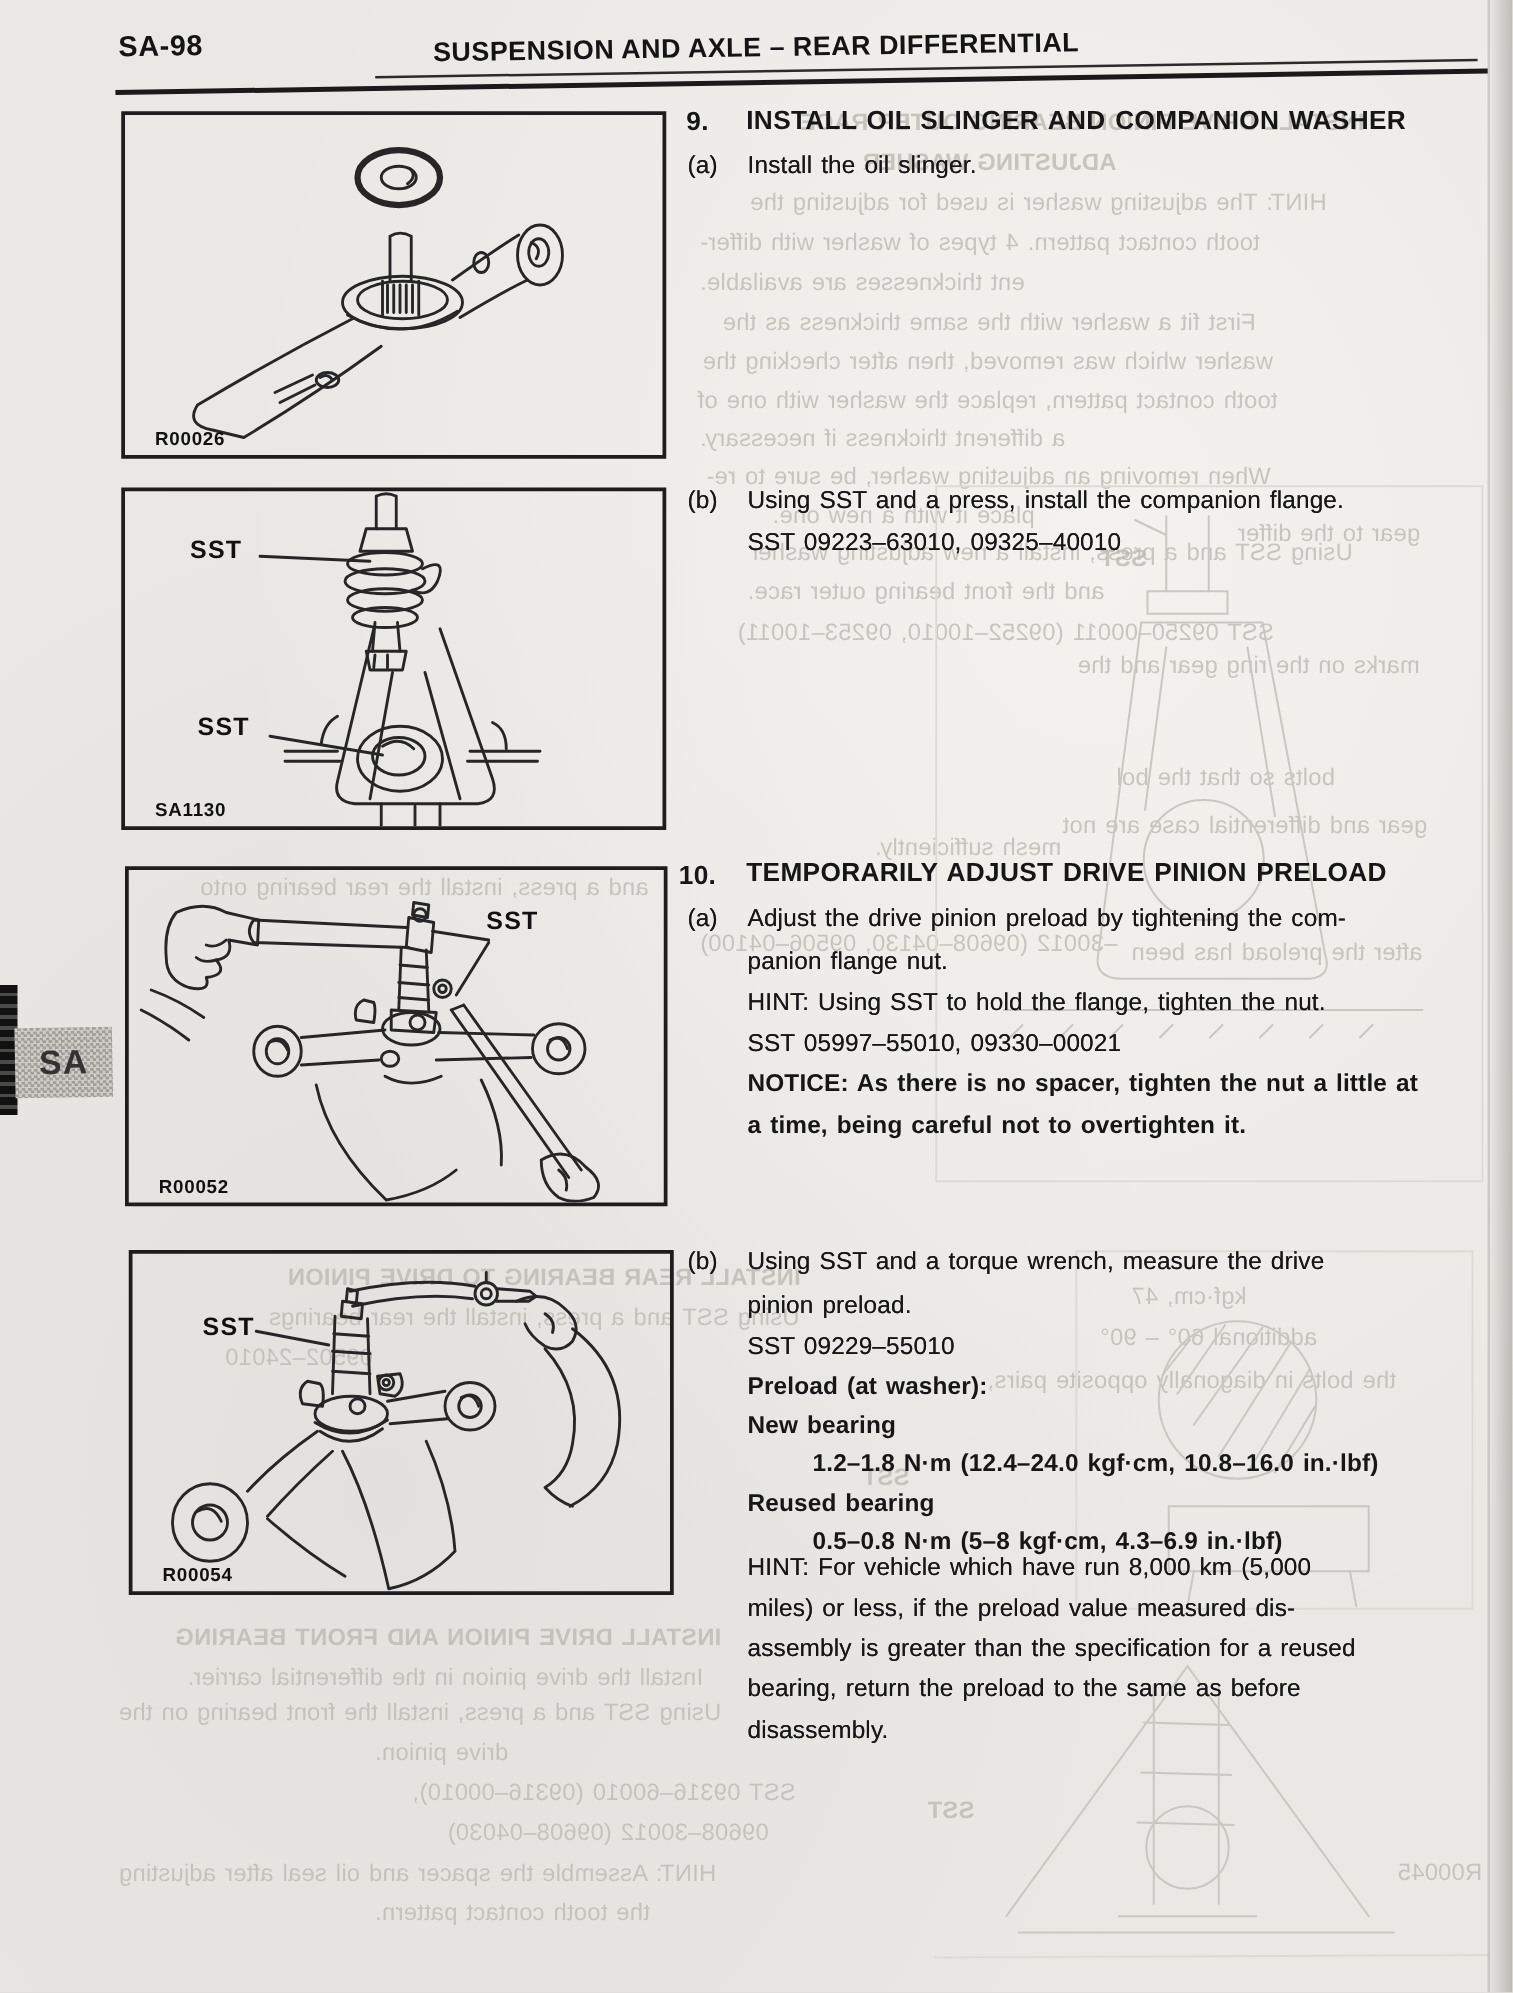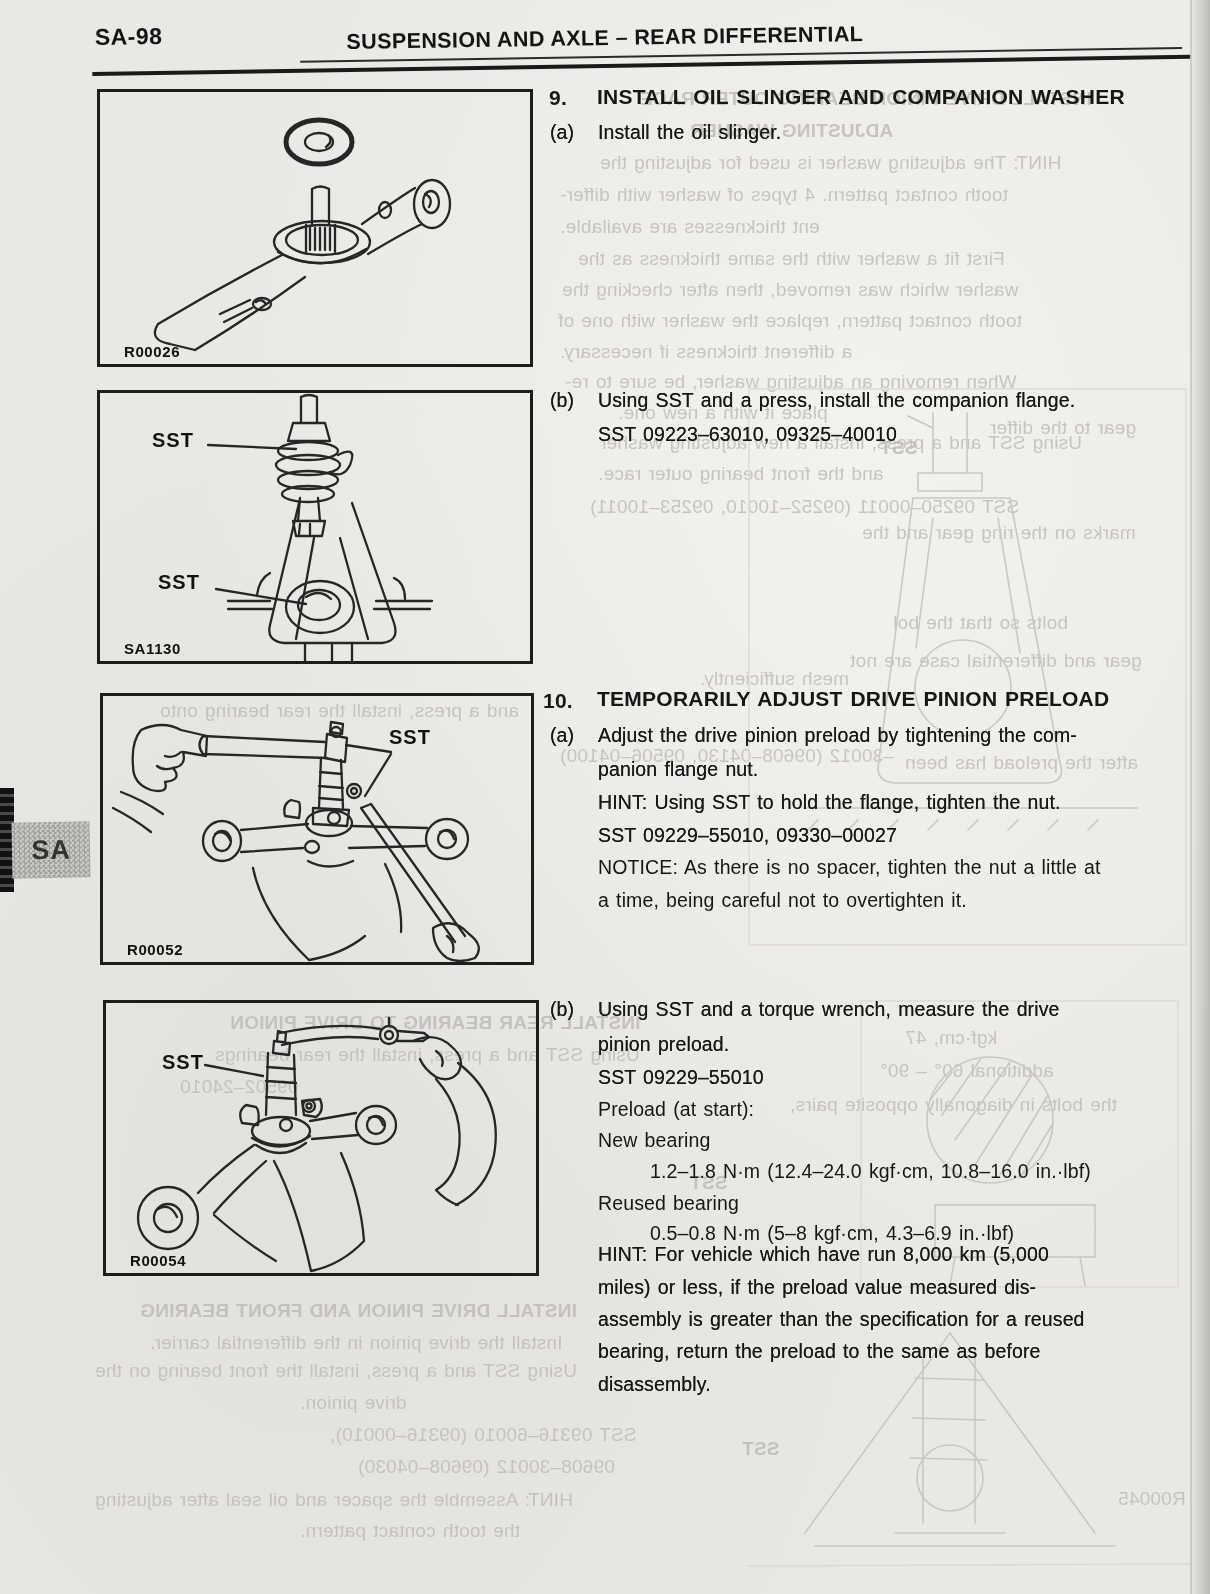--- a/index.html
+++ b/index.html
@@ -16,21 +16,21 @@
   .rule-thick{position:absolute;left:92px;right:20px;top:64px;height:4px;background:#1a1a1a;}
   
   .gl{position:absolute;z-index:1;font-size:19px;color:#bcbab3;white-space:nowrap;
       transform:scaleX(-1);filter:blur(.35px);letter-spacing:.2px;word-spacing:1.5px;opacity:.8;}
   .gb{font-weight:bold;}
   .gsvg{position:absolute;z-index:1;}
   
   .tl{position:absolute;z-index:3;font-size:19.5px;white-space:nowrap;letter-spacing:.12px;
       word-spacing:1.6px;color:#161616;text-shadow:0 0 .4px #3a3a3a;}
   .hd{font-size:21px;font-weight:bold;letter-spacing:.25px;text-shadow:none;}
-  .b{font-weight:normal;text-shadow:none;}
+  .b{font-weight:bold;text-shadow:none;}
   
   .fig{position:absolute;z-index:2;border:3px solid #1d1d1d;}
   .fig svg{position:absolute;left:0;top:0;}
   .figcode{position:absolute;left:8px;bottom:4px;font-size:15px;font-weight:bold;letter-spacing:.6px;color:#111;margin-left:16px;}
   .sst{position:absolute;font-size:20px;font-weight:bold;letter-spacing:1px;color:#111;z-index:3;}
   .lines{stroke:#262626;stroke-width:2.3;fill:none;stroke-linecap:round;stroke-linejoin:round;}
   .glines{stroke:#c9c7c1;stroke-width:1.6;fill:none;stroke-linecap:round;}
   .gborder{stroke:#dcdad4;stroke-width:1.5;fill:none;}
   
   .tab{position:absolute;left:12px;top:822px;width:78px;height:56px;z-index:4;
@@ -260,28 +260,28 @@
   <div class="tl" style="left:550px;top:389px">(b)</div>
   <div class="tl" style="left:598px;top:389px">Using SST and a press, install the companion flange.</div>
   <div class="tl" style="left:598px;top:423px">SST 09223–63010, 09325–40010</div>
 
   <div class="tl hd" style="left:543px;top:689px">10.</div>
   <div class="tl hd" style="left:597px;top:687px">TEMPORARILY ADJUST DRIVE PINION PRELOAD</div>
   <div class="tl" style="left:550px;top:724px">(a)</div>
   <div class="tl" style="left:598px;top:724px">Adjust the drive pinion preload by tightening the com-</div>
   <div class="tl" style="left:598px;top:758px">panion flange nut.</div>
   <div class="tl" style="left:598px;top:791px">HINT: Using SST to hold the flange, tighten the nut.</div>
-  <div class="tl" style="left:598px;top:824px">SST 09229–55010, 09330–00027</div>
+  <div class="tl" style="left:598px;top:824px">SST 05997–55010, 09330–00021</div>
   <div class="tl b" style="left:598px;top:856px">NOTICE: As there is no spacer, tighten the nut a little at</div>
   <div class="tl b" style="left:598px;top:889px">a time, being careful not to overtighten it.</div>
   <div class="tl" style="left:550px;top:998px">(b)</div>
   <div class="tl" style="left:598px;top:998px">Using SST and a torque wrench, measure the drive</div>
   <div class="tl" style="left:598px;top:1033px">pinion preload.</div>
   <div class="tl" style="left:598px;top:1066px">SST 09229–55010</div>
-  <div class="tl b" style="left:598px;top:1098px">Preload (at start):</div>
+  <div class="tl b" style="left:598px;top:1098px">Preload (at washer):</div>
   <div class="tl b" style="left:598px;top:1129px">New bearing</div>
   <div class="tl b" style="left:650px;top:1160px">1.2–1.8 N·m (12.4–24.0 kgf·cm, 10.8–16.0 in.·lbf)</div>
   <div class="tl b" style="left:598px;top:1192px">Reused bearing</div>
   <div class="tl b" style="left:650px;top:1222px">0.5–0.8 N·m (5–8 kgf·cm, 4.3–6.9 in.·lbf)</div>
   <div class="tl" style="left:598px;top:1243px">HINT: For vehicle which have run 8,000 km (5,000</div>
   <div class="tl" style="left:598px;top:1276px">miles) or less, if the preload value measured dis-</div>
   <div class="tl" style="left:598px;top:1340px">bearing, return the preload to the same as before</div>
   <div class="tl" style="left:598px;top:1308px">assembly is greater than the specification for a reused</div>
   <div class="tl" style="left:598px;top:1373px">disassembly.</div>
 

